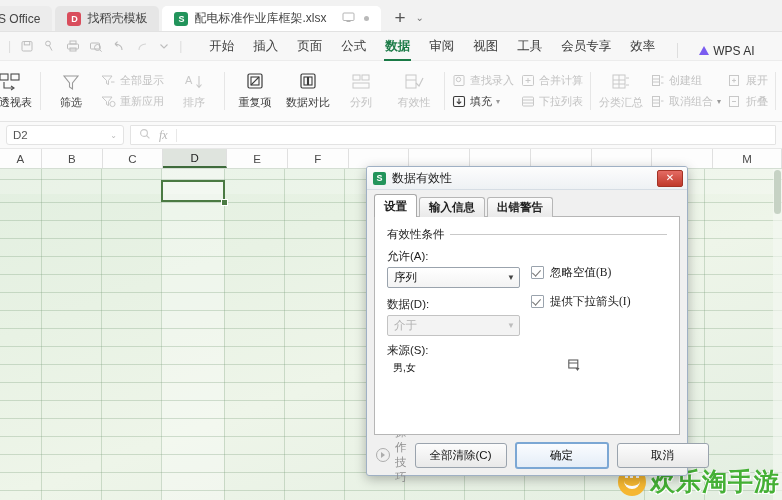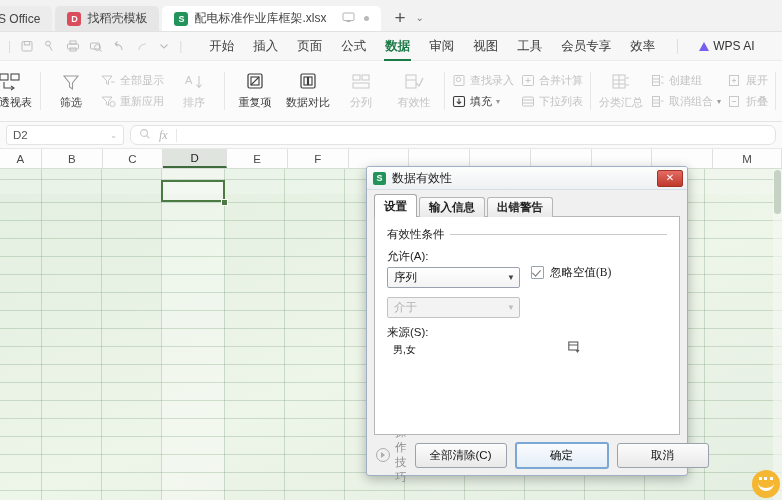--- a/index.html
+++ b/index.html
@@ -31,21 +31,21 @@
   .plusbar .plus{font-size:19px;line-height:1;color:#555;}
   .plusbar .chev{font-size:10px;color:#777;}
   
   .ribbonbar{
     height:28px;background:#f7f7f7;display:flex;align-items:center;
     border-bottom:1px solid #ececec;position:relative;
   }
   .qat{display:flex;align-items:center;gap:9px;padding-left:8px;color:#b5b5b5;}
   .qat .sep{color:#dcdcdc;}
   .qat svg{display:block;}
-  .rtabs{display:flex;align-items:center;gap:17px;margin-left:26px;font-size:12.5px;color:#3c3c3c;}
+  .rtabs{display:flex;align-items:flex-end;gap:17px;margin-left:26px;font-size:12.5px;color:#3c3c3c;}
   .rtab{position:relative;padding:3px 1px;white-space:nowrap;}
   .rtab.active{color:#1a7a46;font-weight:bold;}
   .rtab.active::after{
     content:"";position:absolute;left:0;right:0;bottom:-3px;height:2px;background:#1a7a46;
   }
   .vsep{width:1px;height:15px;background:#dedede;margin:0 4px;}
   .wpsai{display:flex;align-items:center;gap:4px;color:#333;font-size:12px;}
   .ai-tri{width:0;height:0;border-left:5px solid transparent;border-right:5px solid transparent;
     border-bottom:9px solid #7a5cf0;}
   
@@ -71,21 +71,21 @@
   .formulabar{
     height:26px;background:#fafafa;display:flex;align-items:center;gap:6px;
     padding:0 6px;border-bottom:1px solid #e8e8e8;
   }
   .namebox{
     width:104px;height:18px;background:#fff;border:1px solid #e3e3e3;border-radius:3px;
     display:flex;align-items:center;padding:0 6px;font-size:11.5px;color:#555;
   }
   .namebox .nbcaret{margin-left:auto;font-size:8px;color:#bbb;}
   .fxwrap{
-    flex:1;height:18px;background:#fff;border:1px solid #e3e3e3;border-radius:7px;
+    flex:1;height:18px;background:#fff;border:1px solid #e3e3e3;border-radius:1px;
     display:flex;align-items:center;gap:8px;padding:0 8px;color:#c9c9c9;font-size:11px;
   }
   .fxwrap .fx{font-style:italic;font-family:"Liberation Serif",serif;color:#b6b6b6;font-size:12px;}
   .fxline{width:1px;height:13px;background:#e8e8e8;}
   
   .sheetwrap{position:relative;height:calc(500px - 31px - 28px - 60px - 26px);overflow:hidden;
     background:linear-gradient(160deg,#e2efe0 0%,#e8f2e4 30%,#eef5e9 55%,#e3eee1 100%);}
   .colhead{
     height:19px;display:flex;background:#fbfbfb;border-bottom:1px solid #d4ded3;position:relative;z-index:3;
   }
@@ -600,20 +600,21 @@
     <div class="selhandle" style="left:221px;top:31px;"></div>
 
     <div class="vscroll" style="top:0;">
       <div class="vthumb"></div>
     </div>
   </div>
 </div>
 
 <div class="watermark">
   <div class="wm-face"></div>
+  <div class="wm-text">欢乐淘手游</div>
 </div>
 
 <div class="dlg">
   <div class="dlg-title">
     <span class="dlg-ico">S</span>
     <span class="dlg-name">数据有效性</span>
     <span class="dlg-close">✕</span>
   </div>
 
   <div class="dlg-body">
@@ -629,30 +630,35 @@
         <span class="rule"></span>
       </div>
 
       <div class="frow">
         <div class="fcol-l">
           <div class="flabel">允许(A):</div>
           <div class="combo">
             <span>序列</span>
             <span class="cb-arrow">▼</span>
           </div>
+          <div class="flabel">数据(D):</div>
           <div class="combo dis">
             <span>介于</span>
             <span class="cb-arrow">▼</span>
           </div>
         </div>
         <div class="fcol-r">
           <div class="chk">
             <span class="box on"></span>
             <span>忽略空值(B)</span>
           </div>
+          <div class="chk">
+            <span class="box on"></span>
+            <span>提供下拉箭头(I)</span>
+          </div>
         </div>
       </div>
 
       <div class="flabel" style="margin-top:-2px;">来源(S):</div>
       <div class="srcbox">
         <span style="padding-left:6px;">男,女</span>
         <span class="picker">
           <svg width="13" height="13" viewBox="0 0 13 13">
               <rect x="0.8" y="1" width="9" height="8" fill="none" stroke="#5c5c5c" stroke-width="1.1"></rect>
               <path d="M0.8 4 L9.8 4" stroke="#5c5c5c" stroke-width="1"></path>

